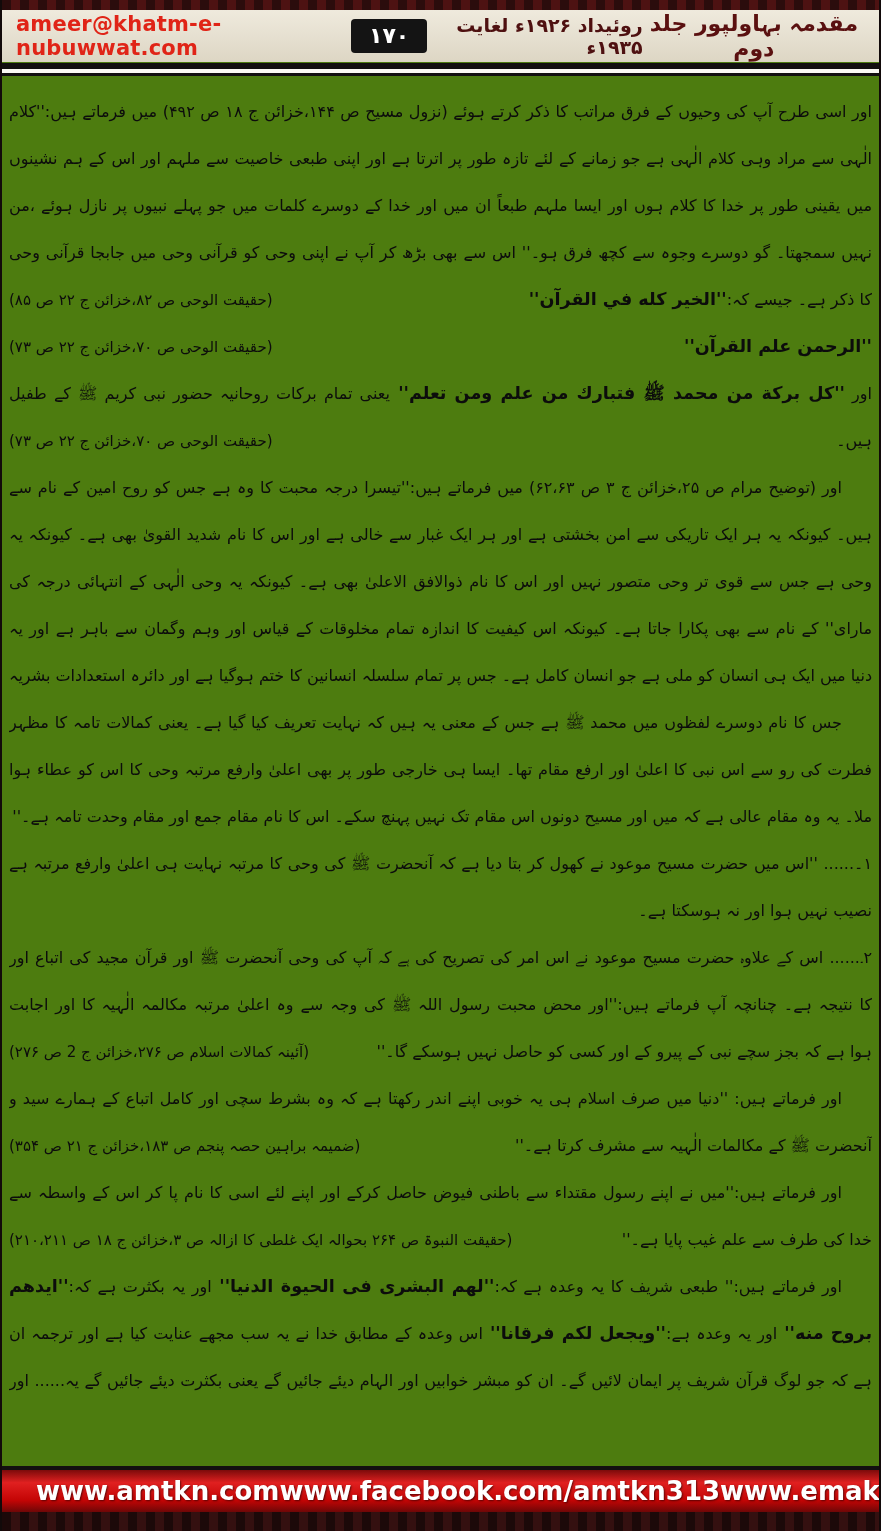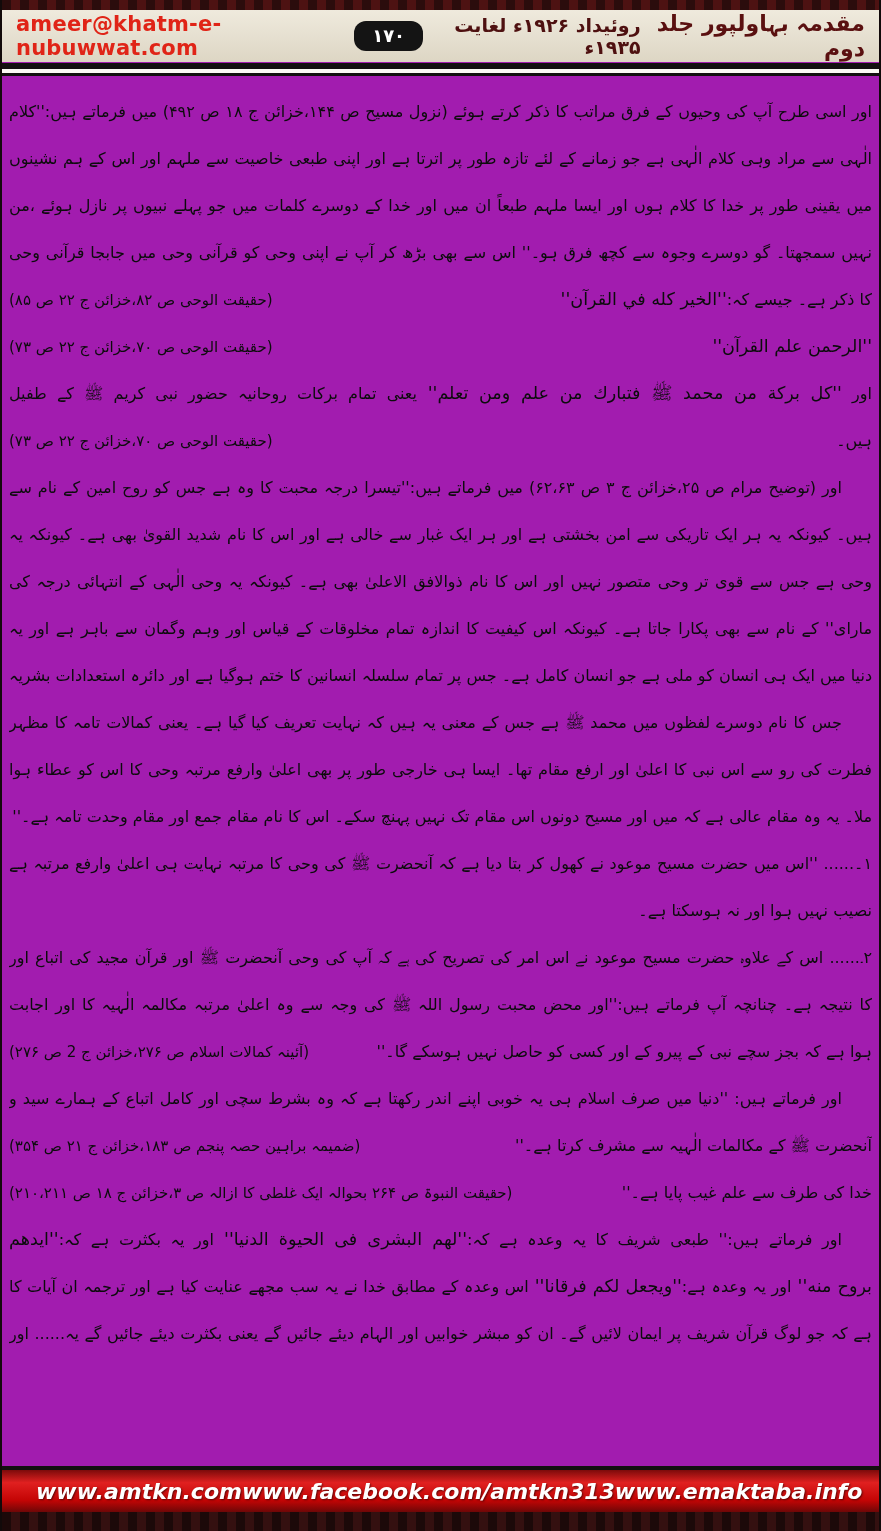--- a/index.html
+++ b/index.html
@@ -1,50 +1,50 @@
 <!DOCTYPE html>
 <html lang="ur"><head>
 <meta charset="utf-8">
 <style>
   html,body{margin:0;padding:0;background:#000;}
-  .page{position:relative;width:881px;height:1531px;margin:0 auto;background:#a21caf;overflow:hidden;
+  .page{position:relative;width:881px;height:1531px;margin:0 auto;background:#4d7c0f;overflow:hidden;
         font-family:"DejaVu Sans",sans-serif;box-sizing:border-box;border-left:2px solid #120a0a;border-right:2px solid #120a0a;}
 
   
   .top-edge{height:10px;background:repeating-linear-gradient(90deg,#2b0c0c 0 9px,#4d1212 9px 18px);}
 
   
   .header{height:52px;display:flex;align-items:center;justify-content:space-between;
           padding:0 14px;background:linear-gradient(#efead d0,#ddd6c4);background:linear-gradient(#efeadd,#ddd6c4);direction:ltr;}
   .email{color:#e02417;font-weight:bold;font-size:21px;letter-spacing:.2px;}
-  .pagenum{background:#141414;color:#ffffff;font-weight:bold;font-size:18px;padding:3px 18px;border-radius:12px;line-height:1.3;}
+  .pagenum{background:#141414;color:#ffffff;font-weight:bold;font-size:22px;padding:3px 18px;border-radius:4px;line-height:1.3;}
   .daterange{color:#4e1010;font-weight:600;font-size:19px;direction:rtl;}
-  .booktitle{color:#5a1010;font-weight:800;font-size:22px;direction:rtl;}
+  .booktitle{color:#5a1010;font-weight:800;font-size:22px;direction:rtl;text-align:center;}
 
   
   .rule-thick{height:6px;background:#131010;margin-top:1px;}
   .rule-gap{height:4px;background:#fbfaf4;}
   .rule-thin{height:3px;background:#131010;}
 
   
   .content{height:1385px;overflow:hidden;direction:rtl;padding:12px 7px 0;box-sizing:border-box;color:#0c0c0c;}
   .line{line-height:47px;max-height:47px;overflow:hidden;font-size:16px;text-align:right;}
   .line.just{text-align:justify;text-align-last:justify;}
   .line.ind{padding-right:30px;}
   .line.has-ref{display:flex;justify-content:space-between;align-items:baseline;}
   .line .main{min-width:0;}
-  .line .bold{font-weight:normal;font-size:1.1em;}
+  .line .bold{font-weight:bold;font-size:1.1em;}
   .line .ref{font-size:15px;white-space:nowrap;margin-right:12px;}
 
   
   .footer{position:absolute;bottom:0;left:0;right:0;}
   .footer-topline{height:4px;background:#131010;}
   .footer-bar{height:42px;display:flex;align-items:center;justify-content:space-between;direction:ltr;
               padding:0 34px;background:linear-gradient(180deg,#7c0b0b 0%,#e02020 30%,#c40505 72%,#6e0707 100%);}
-  .flink{color:#ffffff;font-weight:bold;font-size:22px;text-shadow:1px 1px 2px rgba(0,0,0,.55);cursor:pointer;font-style:italic;}
+  .flink{color:#ffffff;font-weight:bold;font-size:26px;text-shadow:1px 1px 2px rgba(0,0,0,.55);cursor:pointer;}
   .footer-bottom{height:19px;background:repeating-linear-gradient(90deg,#1c0909 0 9px,#341010 9px 18px);}
 </style>
 </head>
 <body>
 
 <div class="page">
 
   <div class="top-edge"></div>
 
   <header class="header">
@@ -90,20 +90,21 @@
       <div class="line just"><span class="main"><span class="normal">کا نتیجہ ہے۔ چنانچہ آپ فرماتے ہیں:''اور محض محبت رسول اللہ ﷺ کی وجہ سے وہ اعلیٰ مرتبہ مکالمہ الٰہیہ کا اور اجابت دعاؤں کا مجھے حاصل</span></span></div>
       <div class="line has-ref">
         <span class="main"><span class="normal">ہوا ہے کہ بجز سچے نبی کے پیرو کے اور کسی کو حاصل نہیں ہوسکے گا۔''</span></span>
         <span class="ref">(آئینہ کمالات اسلام ص ۲۷۶،خزائن ج 2 ص ۲۷۶)</span>
       </div>
       <div class="line just ind"><span class="main"><span class="normal">اور فرماتے ہیں: ''دنیا میں صرف اسلام ہی یہ خوبی اپنے اندر رکھتا ہے کہ وہ بشرط سچی اور کامل اتباع کے ہمارے سید و مولیٰ</span></span></div>
       <div class="line has-ref">
         <span class="main"><span class="normal">آنحضرت ﷺ کے مکالمات الٰہیہ سے مشرف کرتا ہے۔''</span></span>
         <span class="ref">(ضمیمہ براہین حصہ پنجم ص ۱۸۳،خزائن ج ۲۱ ص ۳۵۴)</span>
       </div>
+      <div class="line just ind"><span class="main"><span class="normal">اور فرماتے ہیں:''میں نے اپنے رسول مقتداء سے باطنی فیوض حاصل کرکے اور اپنے لئے اسی کا نام پا کر اس کے واسطہ سے</span></span></div>
       <div class="line has-ref">
         <span class="main"><span class="normal">خدا کی طرف سے علم غیب پایا ہے۔''</span></span>
         <span class="ref">(حقیقت النبوۃ ص ۲۶۴ بحوالہ ایک غلطی کا ازالہ ص ۳،خزائن ج ۱۸ ص ۲۱۰،۲۱۱)</span>
       </div>
       <div class="line just ind"><span class="main"><span class="normal">اور فرماتے ہیں:'' طبعی شریف کا یہ وعدہ ہے کہ:</span><span class="bold">''لهم البشرى فی الحيوة الدنيا'' </span><span class="normal">اور یہ بکثرت ہے کہ:</span><span class="bold">''ايدهم</span></span></div>
       <div class="line just"><span class="main"><span class="bold">بروح منه'' </span><span class="normal">اور یہ وعدہ ہے:</span><span class="bold">''ويجعل لكم فرقانا'' </span><span class="normal">اس وعدہ کے مطابق خدا نے یہ سب مجھے عنایت کیا ہے اور ترجمہ ان آیات کا یہ</span></span></div>
       <div class="line just"><span class="main"><span class="normal">ہے کہ جو لوگ قرآن شریف پر ایمان لائیں گے۔ ان کو مبشر خوابیں اور الہام دیئے جائیں گے یعنی بکثرت دیئے جائیں گے یہ...... اور یہ</span></span></div>
     </main>
 
   <footer class="footer">

